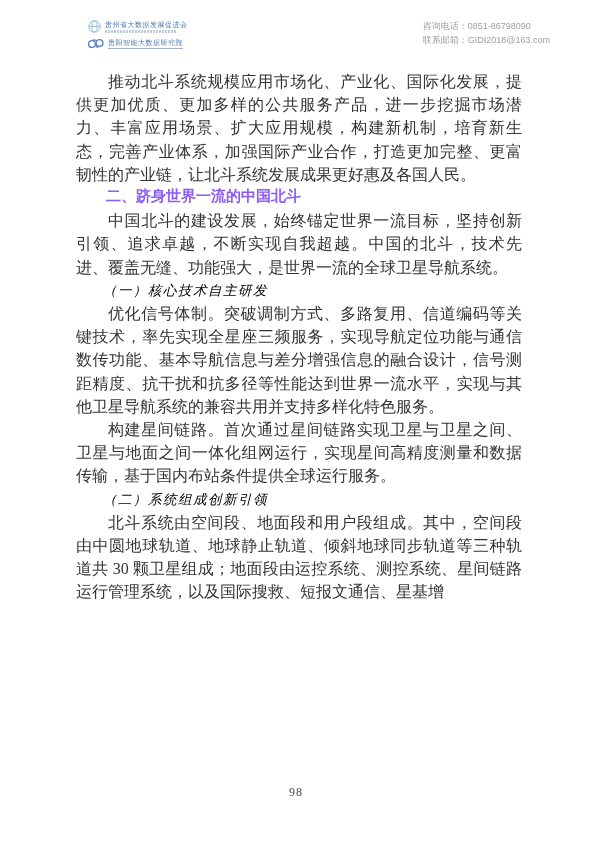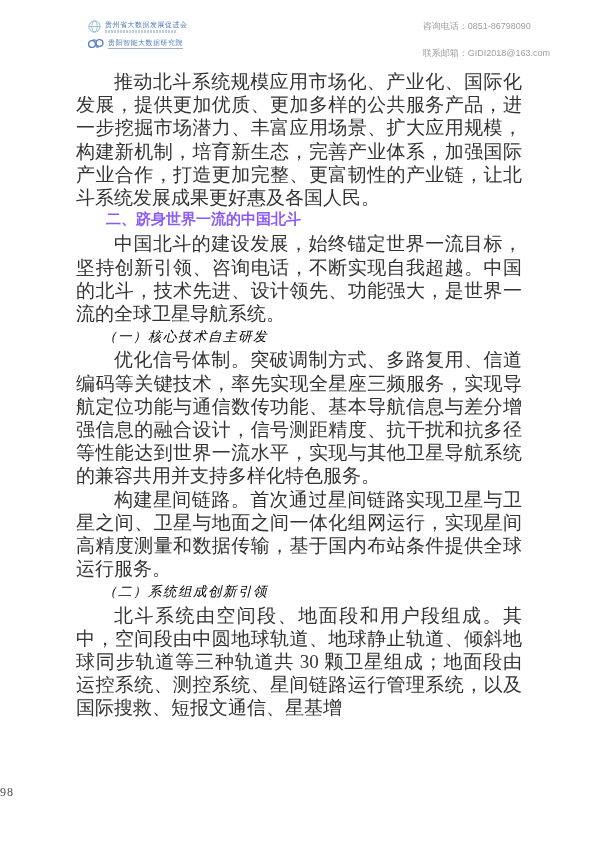--- a/index.html
+++ b/index.html
@@ -30,50 +30,51 @@
   }
   .logo-subline {
     margin-top:1px; height:3px; width:72px;
     background:repeating-linear-gradient(90deg,#aebfd6 0 2px,transparent 2px 3px);
     opacity:.8;
   }
   .logo-title-underlined {
     border-bottom:1px solid #9fb0cc; padding-bottom:1px;
   }
   .contact {
-    display:flex; flex-direction:column; gap:15px;
+    display:flex; flex-direction:column; gap:2px;
     font-family:"Liberation Sans", sans-serif;
     font-size:9px; line-height:12px; color:#9e9e9e;
     text-align:left;
   }
   .contact-row { white-space:nowrap; }
 
   
   .doc {
     position:absolute; top:70px; left:76px; width:446px;
     color:#333333;
   }
   .para {
-    font-size:19px; line-height:23.2px;
+    font-size:16px; line-height:23.2px;
     text-align:justify; text-indent:2em;
     color:#333333;
   }
   .h-section {
     font-family:Liberation Mono, monospace;
     font-weight:700; font-size:15px; line-height:23.2px;
     text-indent:2em; color:#8b5cf6;
   }
   .h-sub {
     font-style:italic; font-size:13.5px; line-height:23.2px;
     text-indent:2em; letter-spacing:1.5px; color:#000000;
   }
 
   
   .footer {
     position:absolute; top:782px; left:0; width:592px;
+    text-align:center;
   }
   .page-num {
     font-size:12px; color:#4a4a4a; letter-spacing:1px;
   }
 </style>
 </head>
 <body>
 
 <div class="page">
 
@@ -109,21 +110,21 @@
       </div>
       <div class="contact-row">
         <span>联系邮箱：</span><span>GIDI2018@163.com</span>
       </div>
     </div>
   </div>
 
   <div class="doc">
     <p class="para">推动北斗系统规模应用市场化、产业化、国际化发展，提供更加优质、更加多样的公共服务产品，进一步挖掘市场潜力、丰富应用场景、扩大应用规模，构建新机制，培育新生态，完善产业体系，加强国际产业合作，打造更加完整、更富韧性的产业链，让北斗系统发展成果更好惠及各国人民。</p>
     <p class="h-section">二、跻身世界一流的中国北斗</p>
-    <p class="para">中国北斗的建设发展，始终锚定世界一流目标，坚持创新引领、咨询电话，不断实现自我超越。中国的北斗，技术先进、设计领先、功能强大，是世界一流的全球卫星导航系统。</p>
+    <p class="para">中国北斗的建设发展，始终锚定世界一流目标，坚持创新引领、追求卓越，不断实现自我超越。中国的北斗，技术先进、覆盖无缝、功能强大，是世界一流的全球卫星导航系统。</p>
     <p class="h-sub">（一）核心技术自主研发</p>
     <p class="para">优化信号体制。突破调制方式、多路复用、信道编码等关键技术，率先实现全星座三频服务，实现导航定位功能与通信数传功能、基本导航信息与差分增强信息的融合设计，信号测距精度、抗干扰和抗多径等性能达到世界一流水平，实现与其他卫星导航系统的兼容共用并支持多样化特色服务。</p>
     <p class="para">构建星间链路。首次通过星间链路实现卫星与卫星之间、卫星与地面之间一体化组网运行，实现星间高精度测量和数据传输，基于国内布站条件提供全球运行服务。</p>
     <p class="h-sub">（二）系统组成创新引领</p>
     <p class="para">北斗系统由空间段、地面段和用户段组成。其中，空间段由中圆地球轨道、地球静止轨道、倾斜地球同步轨道等三种轨道共 30 颗卫星组成；地面段由运控系统、测控系统、星间链路运行管理系统，以及国际搜救、短报文通信、星基增</p>
   </div>
 
   <div class="footer">
     <span class="page-num">98</span>
   </div>

